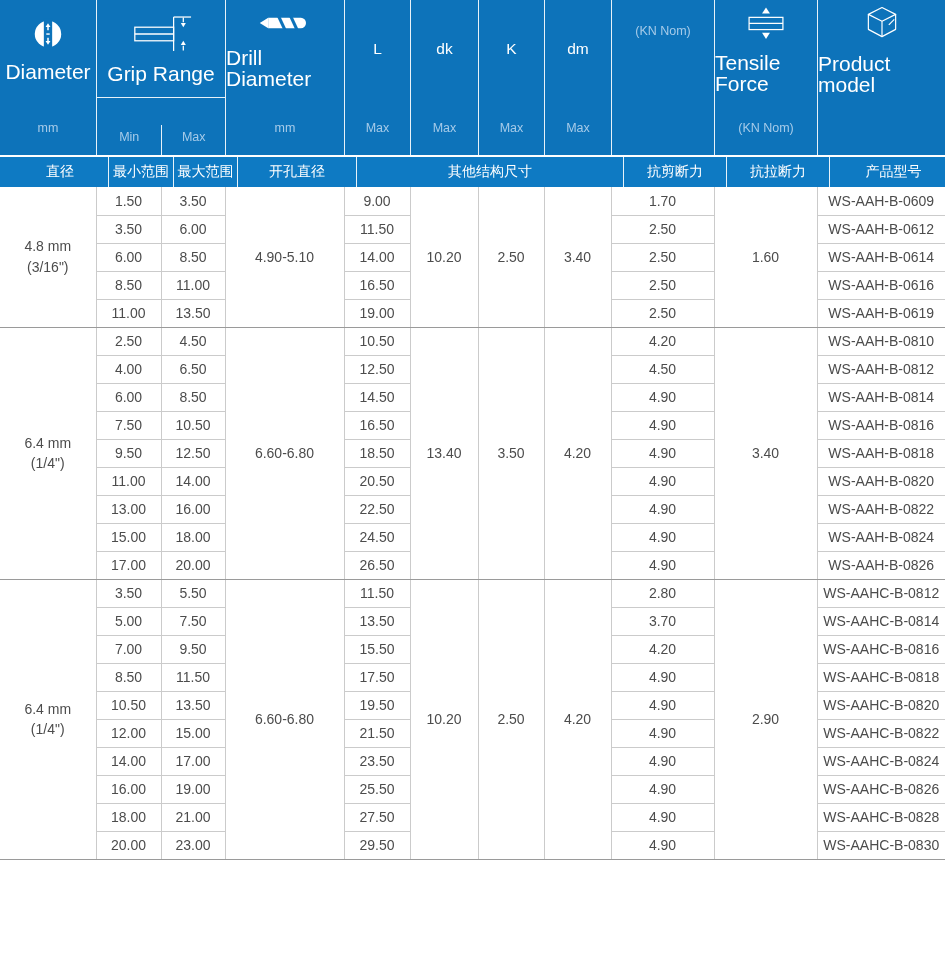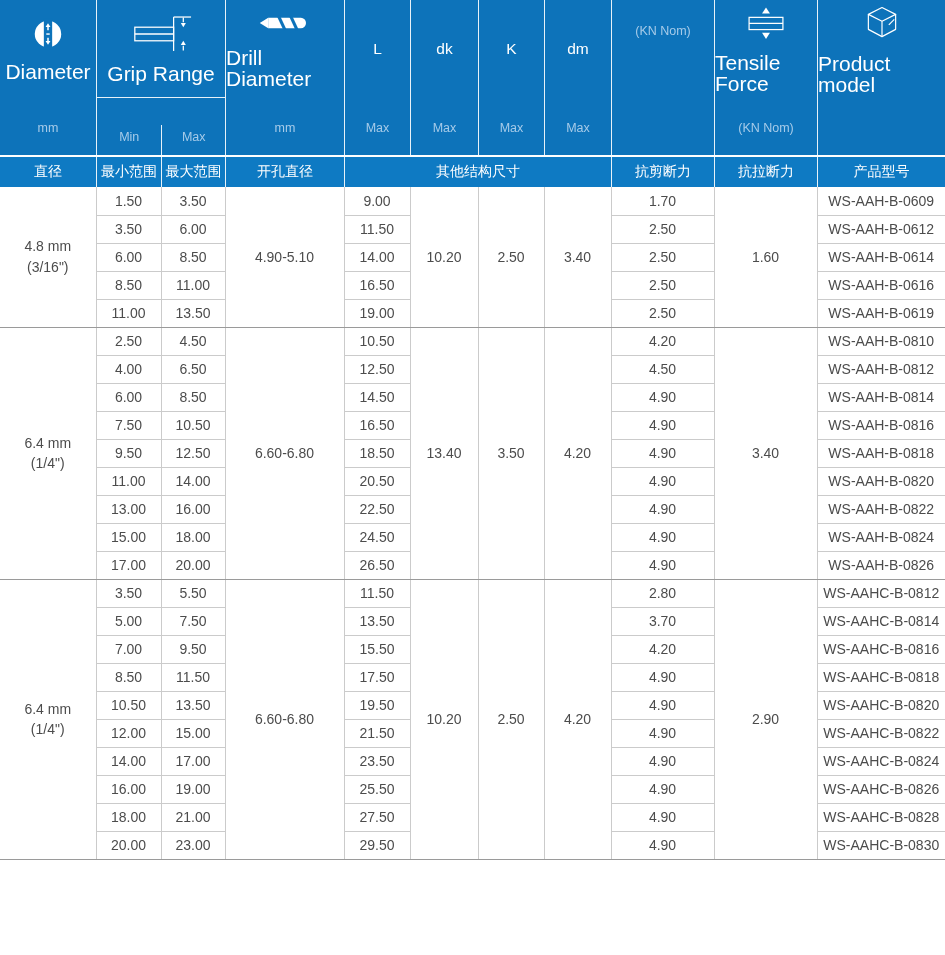--- a/index.html
+++ b/index.html
@@ -16,21 +16,21 @@
   .hsub{font-size:12.5px;color:#a6cbe9;line-height:1;}
   .gripcell{grid-column:2 / 4;gap:27px;}
   .gripcell .zone{border-bottom:1px solid rgba(255,255,255,.9);}
   .gripsubs{height:30px;display:flex;}
   .gripsubs .half{display:flex;align-items:flex-start;justify-content:center;box-sizing:border-box;padding-top:6px;}
   .gripsubs .half.min{width:65px;}
   .gripsubs .half.max{width:64px;border-left:1px solid rgba(255,255,255,.9);}
   .subzone{padding-top:6px;box-sizing:border-box;}
 
   
-  .cnband{display:grid;grid-template-columns:96px 65px 64px 119px 267px 103px 103px 128px;background:#0e7ac3;border-top:2px solid #fff;height:30px;}
+  .cnband{display:grid;grid-template-columns:96px 65px 64px 119px 267px 103px 103px 128px;background:#0e7ac3;border-top:2px solid #fff;height:30px;padding-left:12px;}
   .cnc{display:flex;align-items:center;justify-content:center;color:#fff;font-size:14px;box-sizing:border-box;}
   .cnc + .cnc{border-left:1px solid rgba(255,255,255,.9);font-family:Liberation Serif, serif;}
 
   
   table.spec{border-collapse:collapse;table-layout:fixed;width:945px;}
   table.spec tr{height:28px;}
   table.spec td{text-align:center;vertical-align:middle;font-size:14px;color:#4c4c4c;border-right:1px solid #cbcbcb;padding:0;}
   table.spec td:last-child{border-right:none;}
   table.spec .rcell{border-bottom:1px solid #cbcbcb;}
   table.spec .mcell{border-bottom:1px solid #9a9a9a;}

